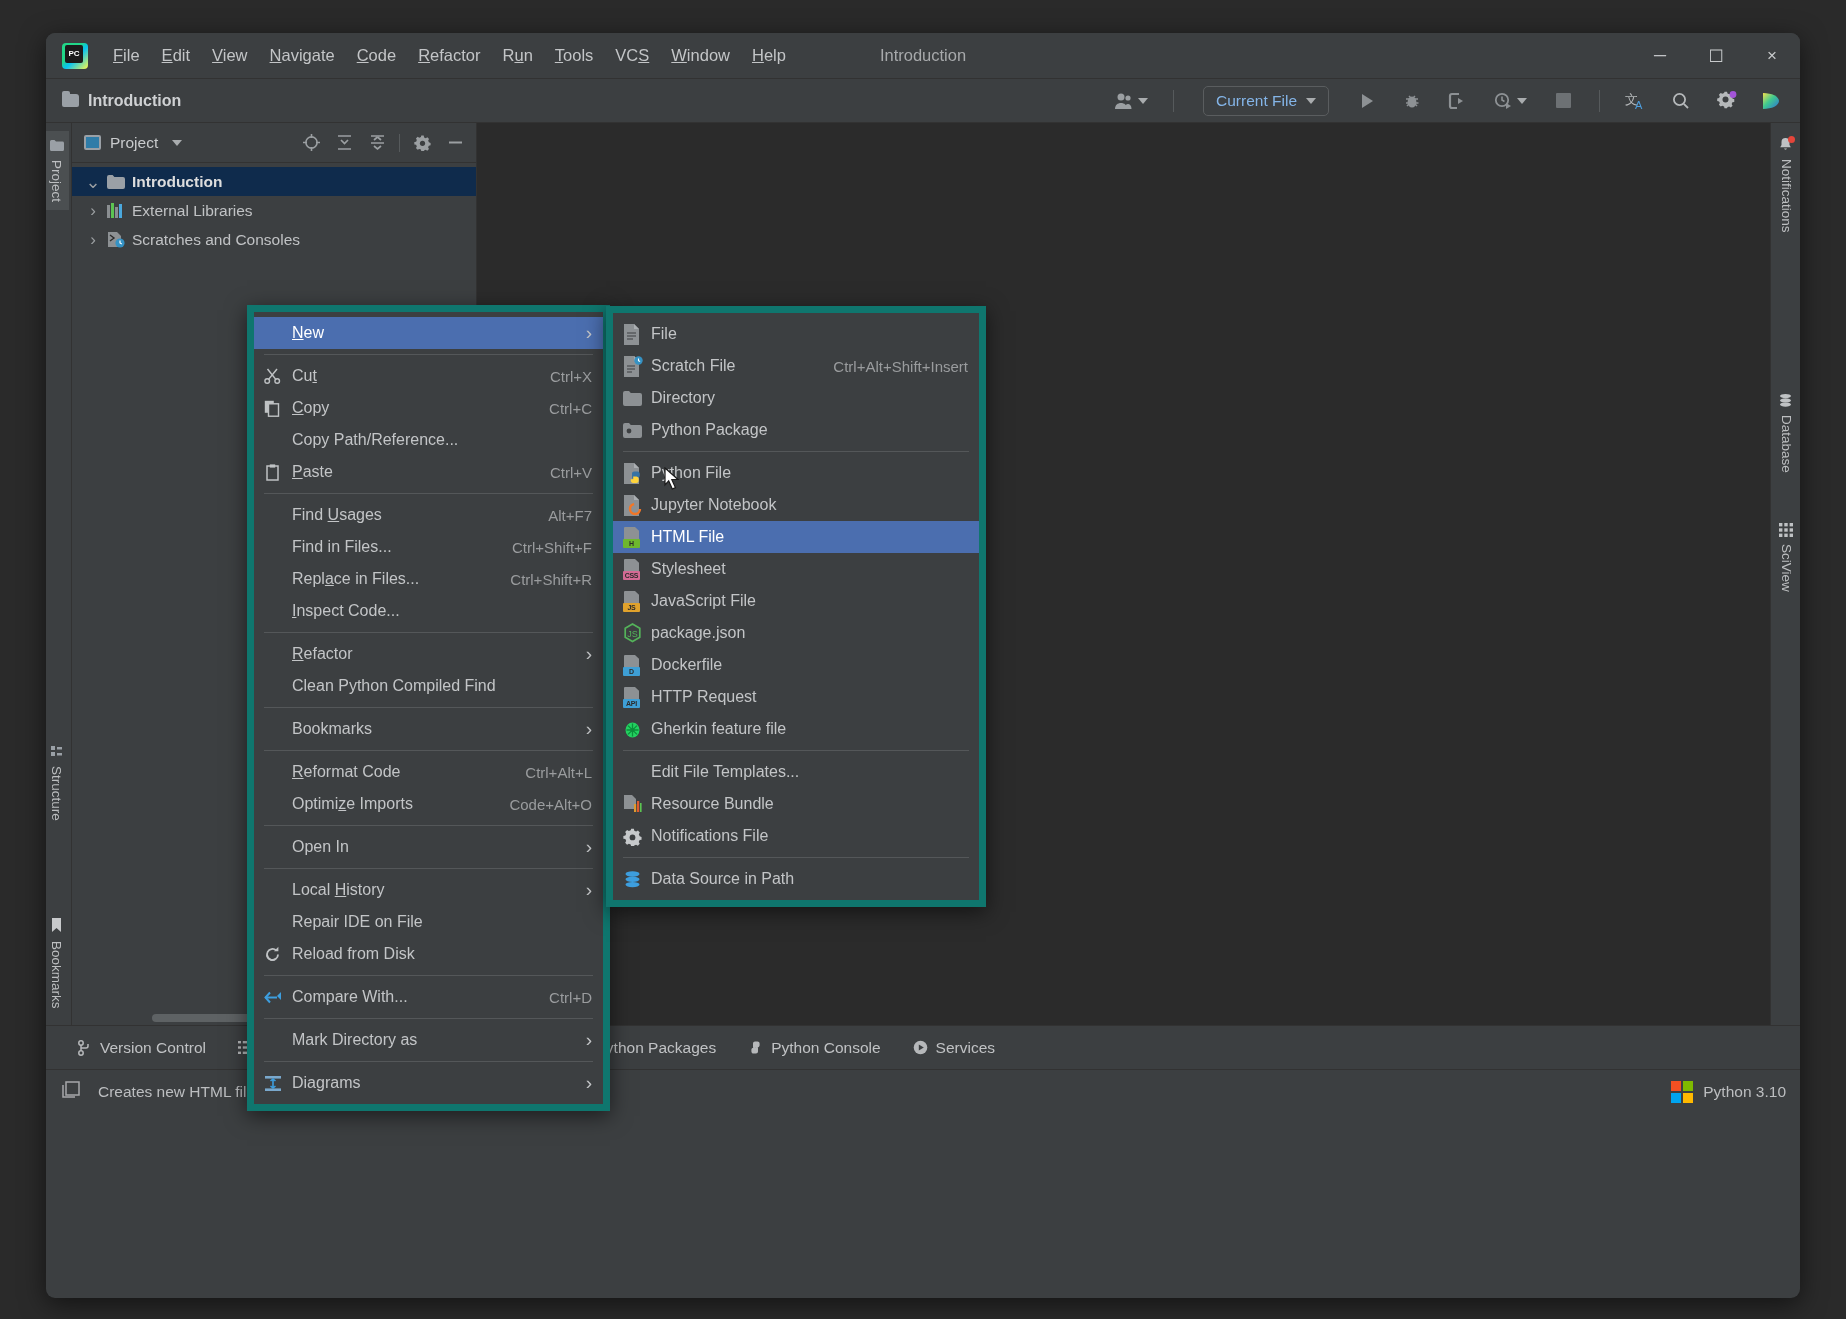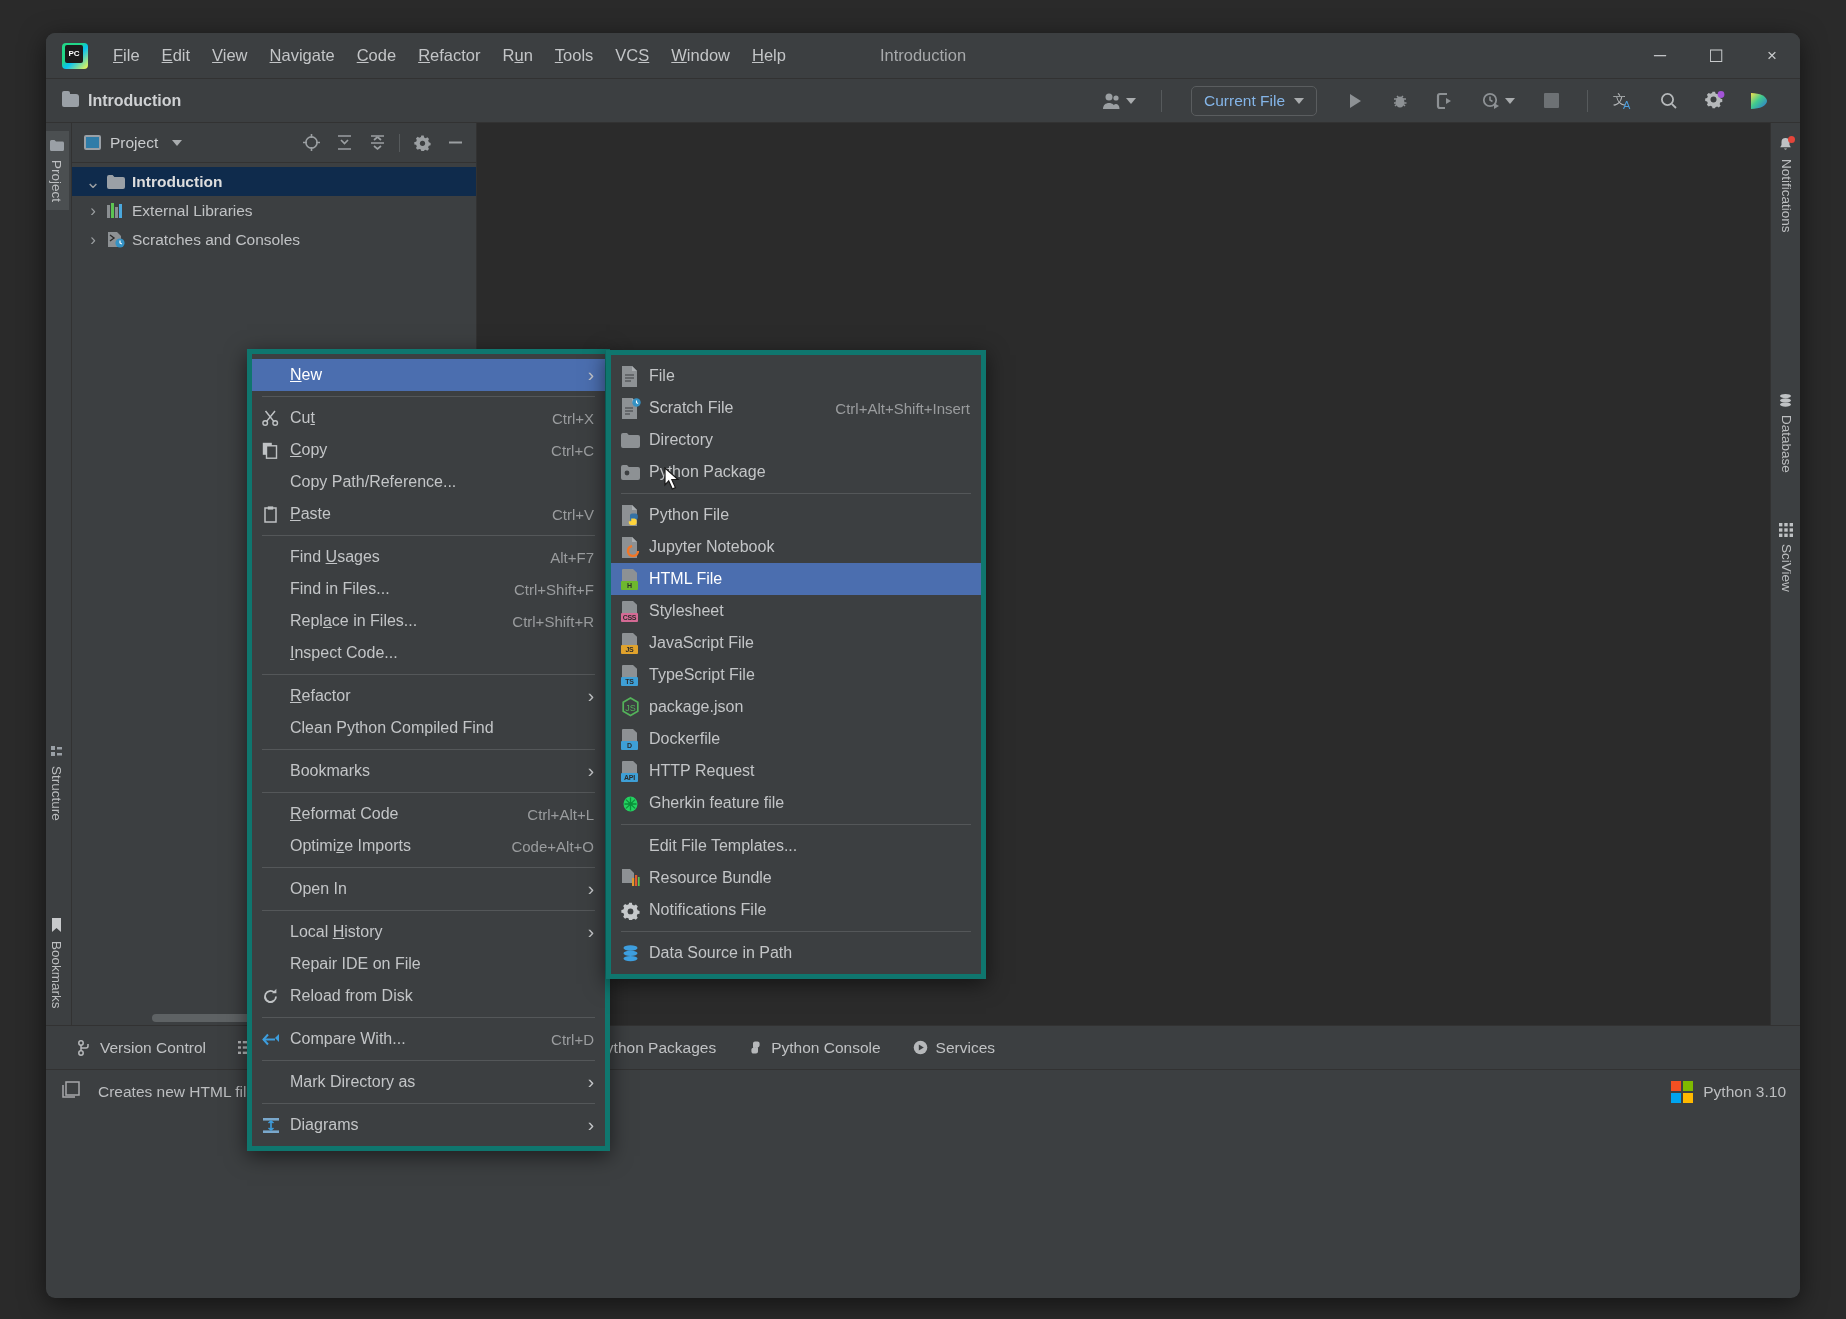--- a/index.html
+++ b/index.html
@@ -67,21 +67,21 @@
   }
   .proj-crumb { display: flex; align-items: center; margin-left: 16px; gap: 9px; }
   .folder-ic {
     width: 17px; height: 13px; background: #9aa0a6; border-radius: 1px 3px 2px 2px; position: relative;
   }
   .folder-ic::before {
     content:""; position:absolute; left:0; top:-3px; width:8px; height:4px;
     background:#9aa0a6; border-radius:2px 2px 0 0;
   }
   .crumb-text { color: #cfd1d3; font-size: 16px; font-weight: bold; }
-  .tb-right { position: absolute; right: 24px; display: flex; align-items: center; gap: 11px; }
+  .tb-right { position: absolute; right: 12px; display: flex; align-items: center; gap: 11px; }
   .tb-ic {
     width: 34px; height: 32px; display: flex; align-items: center; justify-content: center;
     color: #9b9fa2;
   }
   .runcfg {
     border: 1px solid #5a5d5f; border-radius: 5px;
     height: 30px; display: flex; align-items: center; gap: 9px;
     padding: 0 12px; margin: 0 10px; color: #84b5e8; font-size: 15.5px;
   }
   .vsep { width: 1px; height: 22px; background: #565a5c; margin: 0 8px; }
@@ -134,24 +134,23 @@
     position: absolute; left: 0; width: 30px;
     writing-mode: vertical-rl;
     color: #bdbfc1; font-size: 13.5px;
     display: flex; align-items: center; gap: 7px;
     padding: 8px 0; white-space: nowrap; justify-content: flex-start;
   }
 
   
   .ctxmenu {
     position: absolute; left: 201px; top: 182px; width: 363px;
-    background: #3c3f41; border: 5px solid #0f766e;
+    background: #3c3f41; border: 7px solid #0f766e;
     box-shadow: 0 5px 20px rgba(0,0,0,.55); z-index: 40;
     padding: 5px 0;
-    margin-top: 44px;
   }
   .ctxmenu.sub { left: 560px; top: 183px; width: 380px; }
   .ci {
     display: flex; align-items: center; height: 32px;
     padding: 0 11px 0 10px; color: #c3c5c7; font-size: 16px; position: relative;
   }
   .ci.hl { background: #4b6eaf; color: #fff; }
   .ci .ic { width: 28px; flex: none; display: flex; align-items: center; justify-content: flex-start; }
   .ci .lbl { flex: 1; white-space: nowrap; }
   .ci .lbl u { text-decoration: underline; }
@@ -700,29 +699,20 @@
           <span class="ic">
             <span class="ficon">
               <span class="pg"></span>
               <span class="tag" style="background:#e0a22c;">JS</span>
             </span>
           </span>
           <span class="lbl">JavaScript File</span>
         </div>
         <div class="ci">
           <span class="ic">
-            <span class="ficon">
-              <span class="pg"></span>
-              <span class="tag" style="background:#3e9fd6;">TS</span>
-            </span>
-          </span>
-          <span class="lbl">TypeScript File</span>
-        </div>
-        <div class="ci">
-          <span class="ic">
             <svg width="19" height="20" viewBox="0 0 19 20">
               <path d="M9.5 1l7.3 4.3v9L9.5 18.6 2.2 14.3v-9z" fill="none" stroke="#54b35a" stroke-width="1.7"></path>
               <text x="4.2" y="13.5" font-size="9" fill="#54b35a" font-family="Liberation Sans">JS</text>
             </svg>
           </span>
           <span class="lbl">package.json</span>
         </div>
         <div class="ci">
           <span class="ic">
             <span class="ficon">

